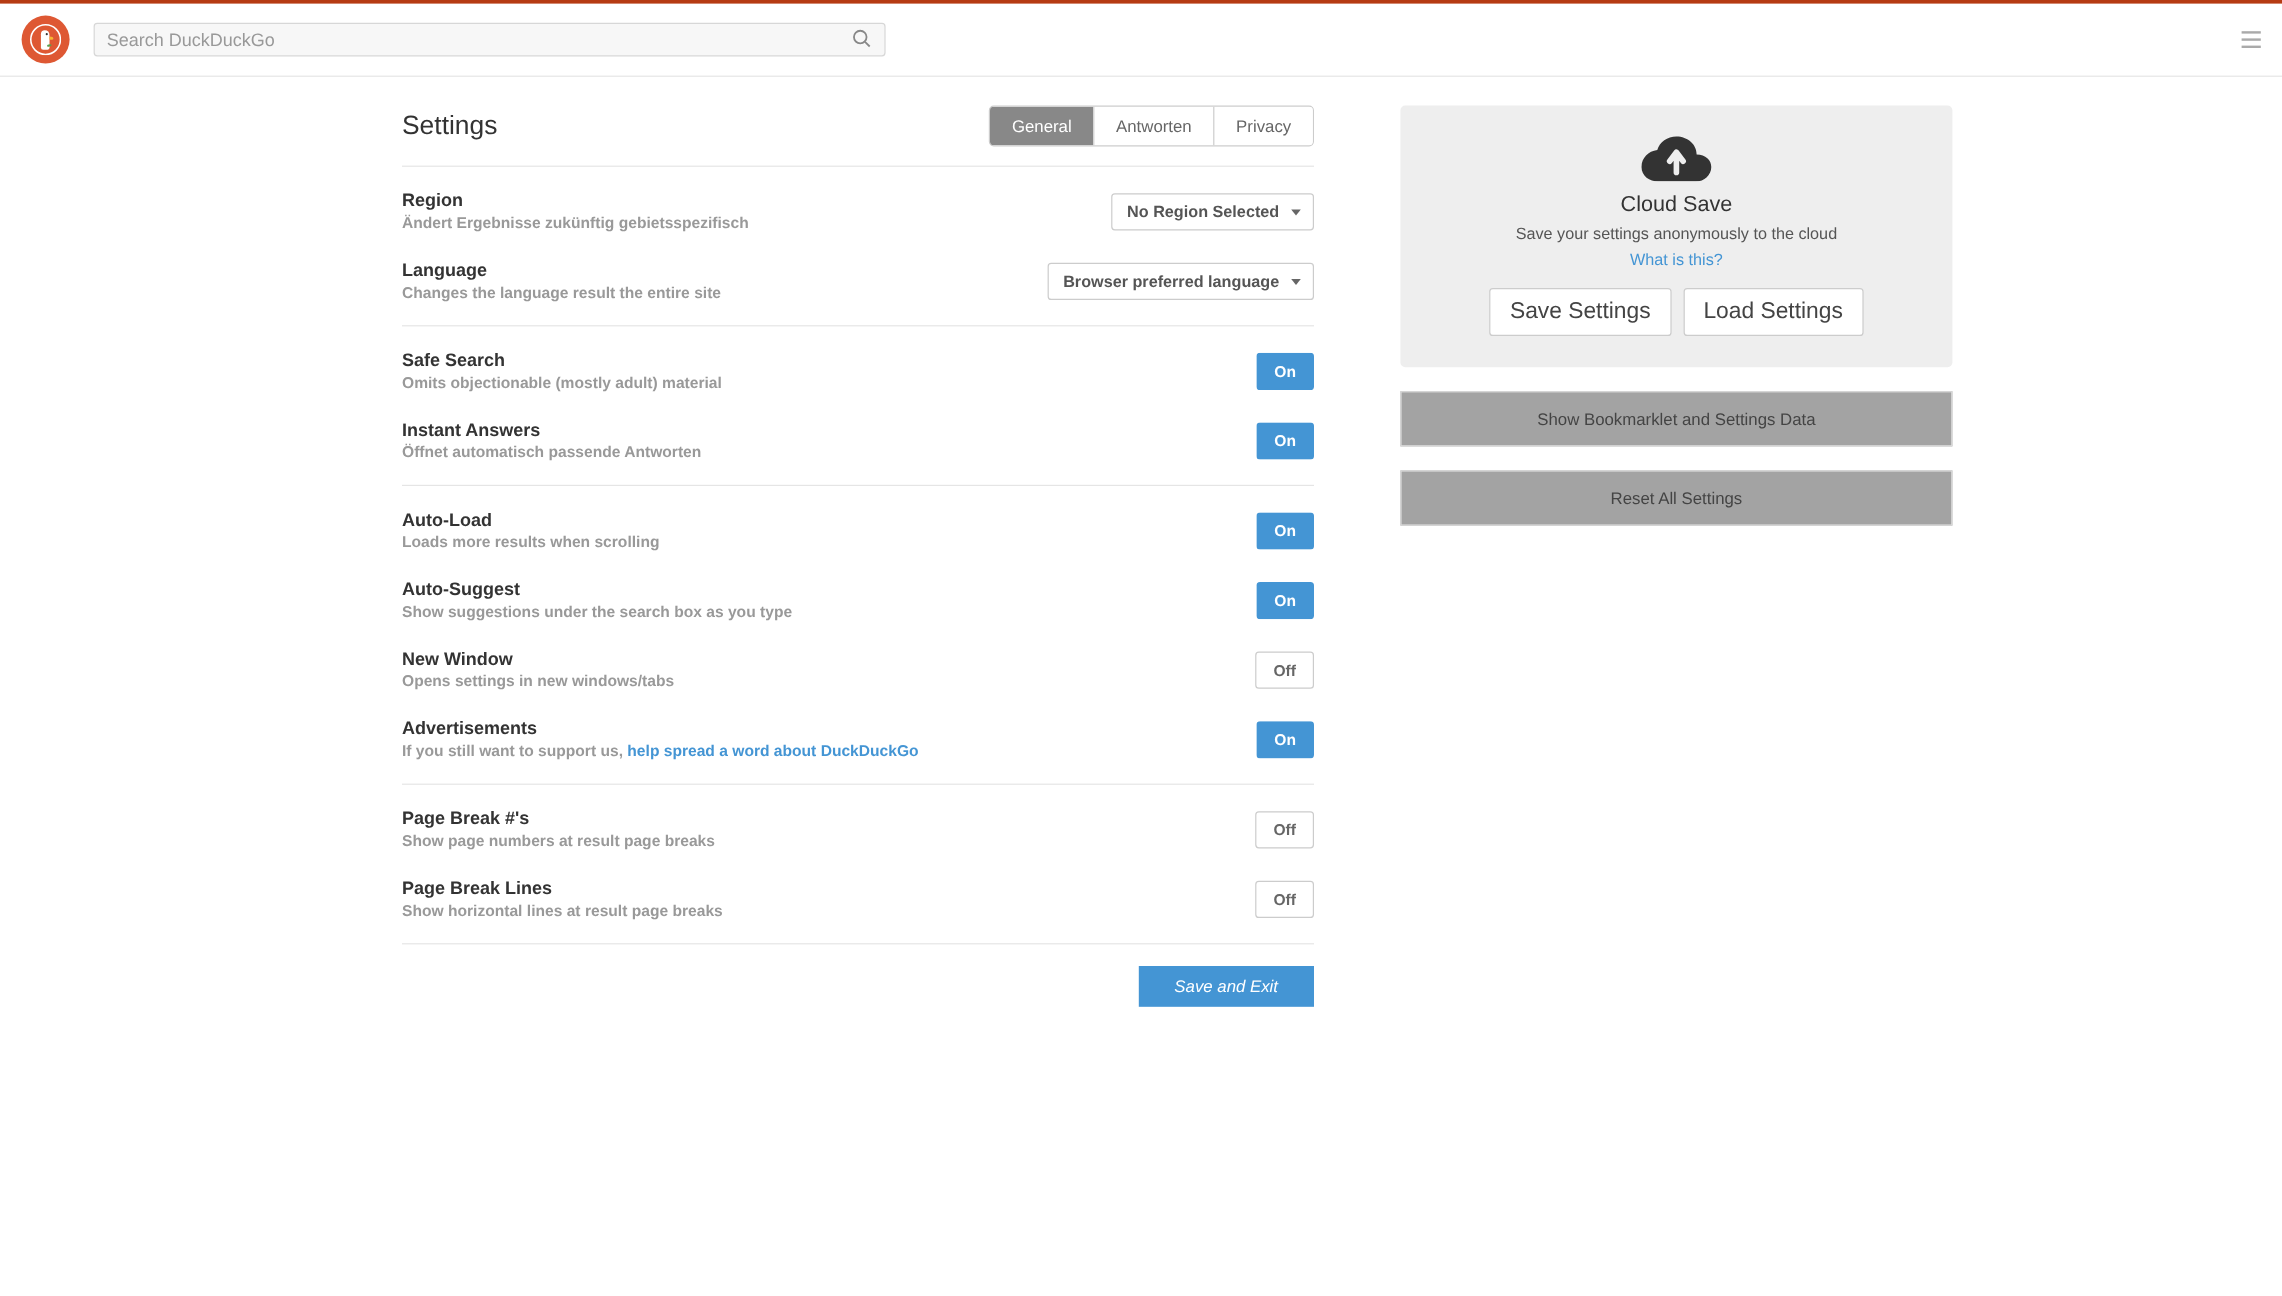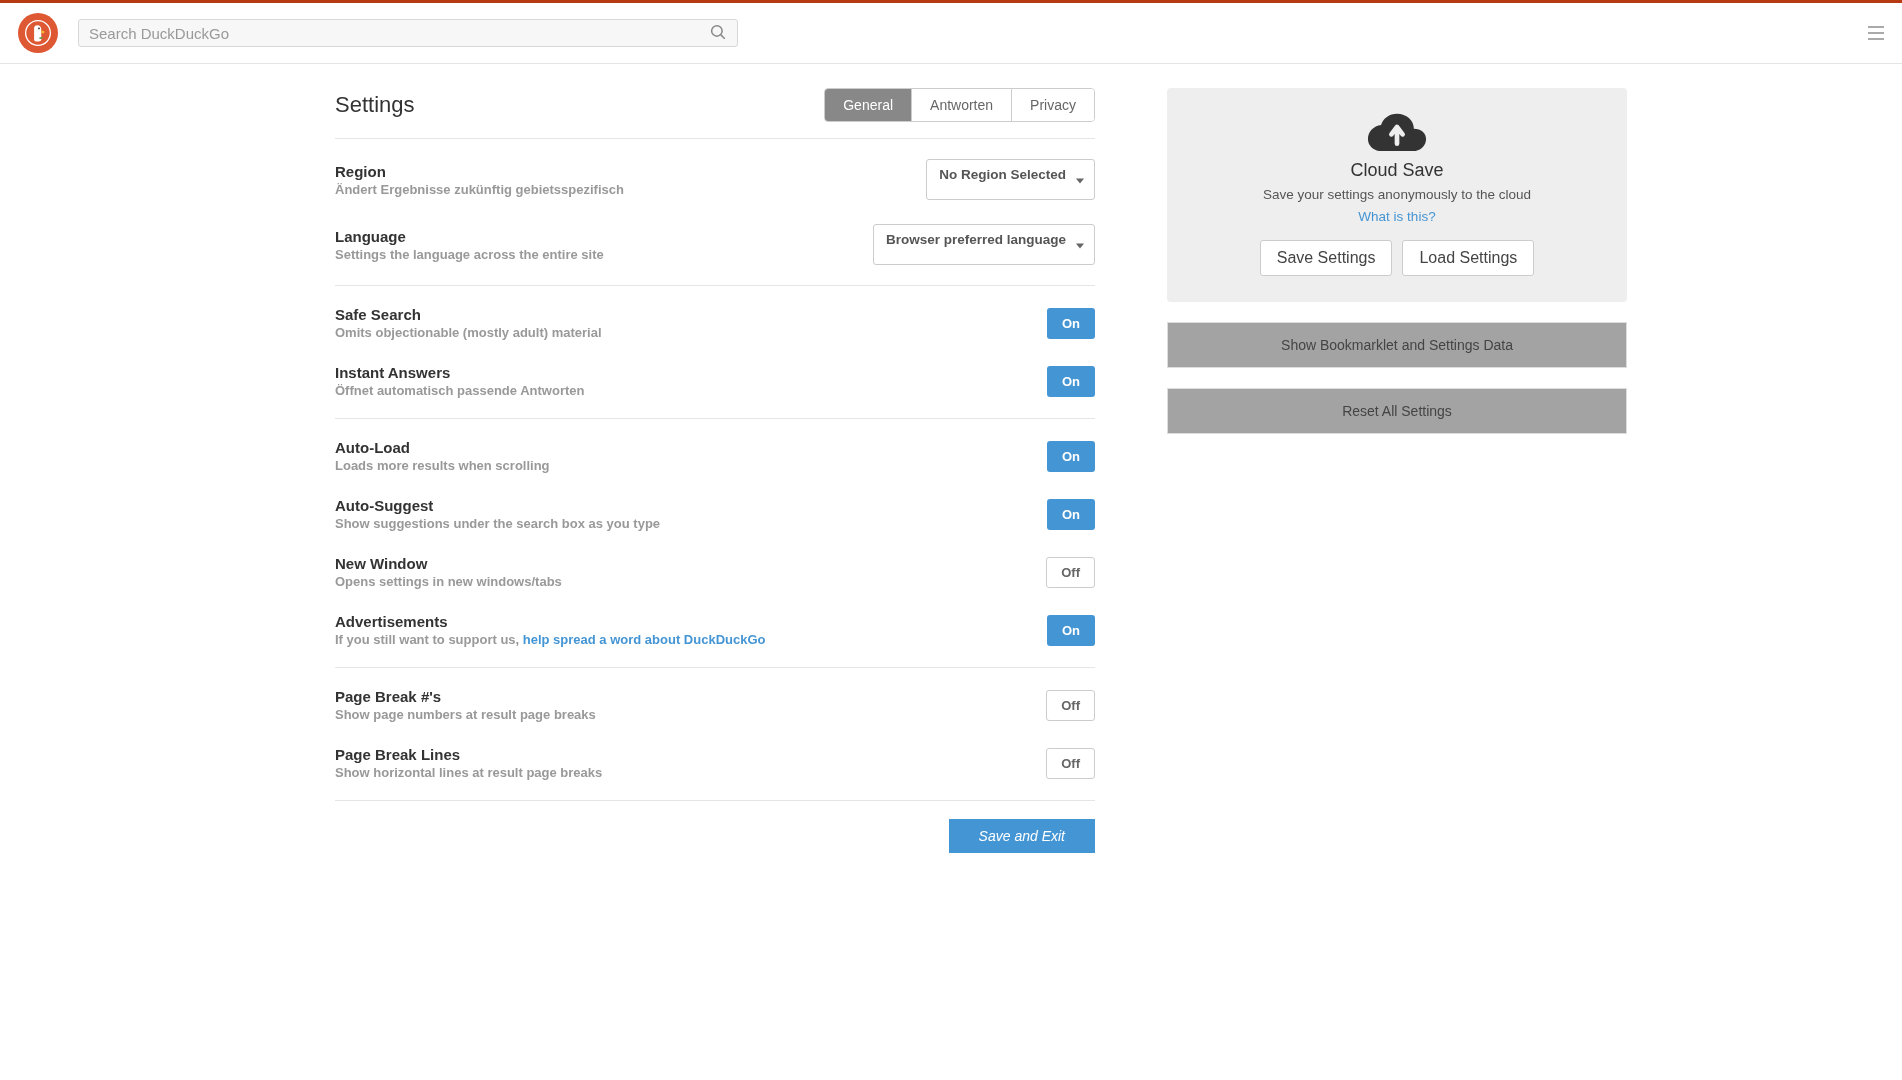--- a/index.html
+++ b/index.html
@@ -76,21 +76,21 @@
   }
   .row-text { flex: 1; padding-right: 20px; }
   .row-label { font-size: 15px; color: #333; margin-bottom: 2px; }
   .row-desc { font-size: 13px; color: #999; }
   .row-desc a { color: #4495d4; text-decoration: none; }
 
   .select {
     min-width: 145px;
     border: 1px solid #ccc; border-radius: 3px;
     background: #fff;
-    padding: 7px 28px 17px 12px;
+    padding: 7px 28px 7px 12px;
     font-size: 13.5px; color: #555;
     position: relative;
     cursor: pointer;
   }
   .select.wide { min-width: 215px; }
   .select::after {
     content: ""; position: absolute; right: 10px; top: 50%; transform: translateY(-30%);
     border-left: 4px solid transparent; border-right: 4px solid transparent;
     border-top: 5px solid #666;
   }
@@ -118,21 +118,21 @@
     text-align: center;
     padding: 22px 20px 26px;
   }
   .cloud-icon { margin: 0 auto 8px; width: 60px; height: 42px; color: #333; }
   .cloud-title { font-size: 18px; color: #333; margin-bottom: 6px; }
   .cloud-desc { font-size: 13.5px; color: #555; margin-bottom: 6px; }
   .cloud-link { font-size: 13.5px; color: #4495d4; text-decoration: none; display: inline-block; margin-bottom: 16px; }
   .cloud-buttons { display: flex; gap: 10px; justify-content: center; }
   .btn-white {
     background: #fff; border: 1px solid #ccc; border-radius: 3px;
-    padding: 8px 16px; font-size: 16px; color: #444; cursor: pointer;
+    padding: 8px 16px; font-size: 19px; color: #444; cursor: pointer;
   }
 
   .side-box {
     border: 1px solid #ddd; border-radius: 0;
     text-align: center;
     padding: 14px;
     margin-top: 20px;
     font-size: 14px; color: #444;
     cursor: pointer;
     background: #a3a3a3;
@@ -187,21 +187,21 @@
           <div class="row-label">Region</div>
           <div class="row-desc">Ändert Ergebnisse zukünftig gebietsspezifisch</div>
         </div>
         <div class="select">
           <span>No Region Selected</span>
         </div>
       </div>
       <div class="row">
         <div class="row-text">
           <div class="row-label">Language</div>
-          <div class="row-desc">Settings the language across the entire site</div>
+          <div class="row-desc">Changes the language result the entire site</div>
         </div>
         <div class="select wide">
           <span>Browser preferred language</span>
         </div>
       </div>
     </div>
 
     <div class="group">
       <div class="row">
         <div class="row-text">

